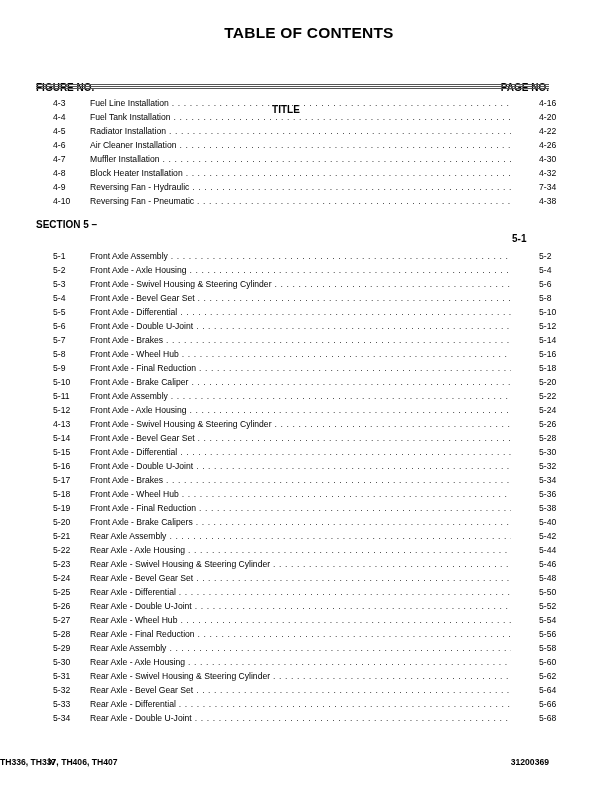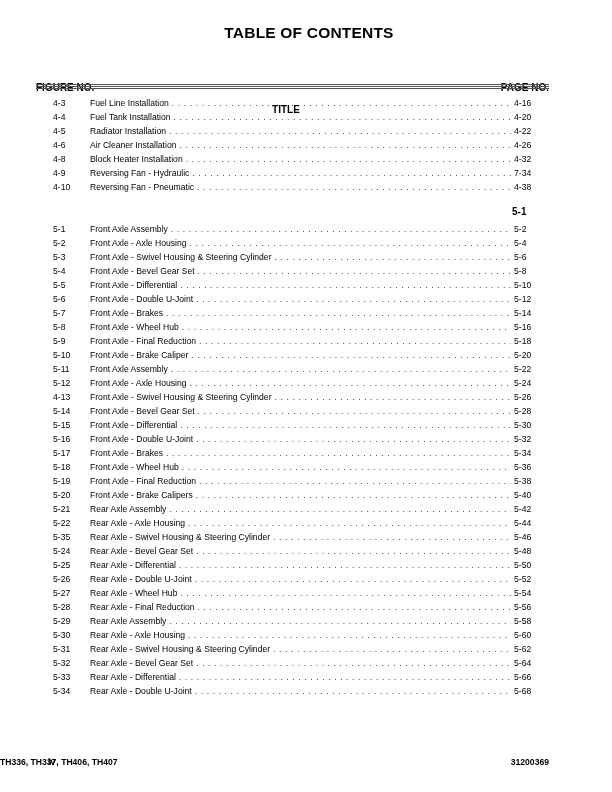--- a/index.html
+++ b/index.html
@@ -14,21 +14,21 @@
   .rule { position: absolute; left: 36px; width: 513px; height: 1px; background: #555; }
   .rule1 { top: 84px; }
   .rule2 { top: 86px; }
   .rule3 { top: 88px; }
 
   .toc { position: absolute; left: 0; top: 96px; width: 612px; }
   .row { position: relative; height: 14px; font-size: 8.6px; line-height: 14px; }
   .row .num { position: absolute; left: 53px; }
   .row .ttl { position: absolute; left: 90px; width: 421px; overflow: hidden; white-space: nowrap; }
   .row .ttl::after { content: " . . . . . . . . . . . . . . . . . . . . . . . . . . . . . . . . . . . . . . . . . . . . . . . . . . . . . . . . . . . . . . . . . . . . . . . . . . . . . . . . . . . . . . . . . . . . . . . . ."; color: #333; letter-spacing: 0.6px; }
-  .row .pg { position: absolute; left: 514px; }
+  .row .pg { position: absolute; left: 539px; }
 
   .section-gap { height: 10px; }
   .sec1 { position: relative; height: 13px; font-weight: bold; font-size: 10px; line-height: 13px; }
   .sec1 span { position: absolute; left: 36px; }
   .sec2 { position: relative; height: 15px; font-weight: bold; font-size: 10px; line-height: 15px; margin-bottom: 3px; }
   .sec2 .sname { position: absolute; left: 53px; width: 459px; overflow: hidden; white-space: nowrap; }
   .sec2 .sname::after { content: " . . . . . . . . . . . . . . . . . . . . . . . . . . . . . . . . . . . . . . . . . . . . . . . . . . . . . . . . . . . . . . . . . . . . . . . . . . . . . . . . . . . . . . ."; letter-spacing: 0.4px; }
   .sec2 .spg { position: absolute; left: 512px; }
 
   .footer { position: absolute; top: 757px; font-weight: bold; font-size: 8.6px; }
@@ -64,36 +64,44 @@
         <span class="num">4-5</span>
         <span class="ttl">Radiator Installation</span>
         <span class="pg">4-22</span>
       </div>
       <div class="row">
         <span class="num">4-6</span>
         <span class="ttl">Air Cleaner Installation</span>
         <span class="pg">4-26</span>
       </div>
       <div class="row">
+        <span class="num">4-7</span>
+        <span class="ttl">Muffler Installation</span>
+        <span class="pg">4-30</span>
+      </div>
+      <div class="row">
         <span class="num">4-8</span>
         <span class="ttl">Block Heater Installation</span>
         <span class="pg">4-32</span>
       </div>
       <div class="row">
         <span class="num">4-9</span>
         <span class="ttl">Reversing Fan - Hydraulic</span>
         <span class="pg">7-34</span>
       </div>
       <div class="row">
         <span class="num">4-10</span>
         <span class="ttl">Reversing Fan - Pneumatic</span>
         <span class="pg">4-38</span>
       </div>
     </div>
   <div class="section-gap"></div>
+  <div class="sec1">
+    <span>SECTION  5 –</span>
+  </div>
   <div class="sec2">
     <span class="spg">5-1</span>
   </div>
   <div id="sec5">
       <div class="row">
         <span class="num">5-1</span>
         <span class="ttl">Front Axle Assembly</span>
         <span class="pg">5-2</span>
       </div>
       <div class="row">
@@ -195,21 +203,21 @@
         <span class="num">5-21</span>
         <span class="ttl">Rear Axle Assembly</span>
         <span class="pg">5-42</span>
       </div>
       <div class="row">
         <span class="num">5-22</span>
         <span class="ttl">Rear Axle - Axle Housing</span>
         <span class="pg">5-44</span>
       </div>
       <div class="row">
-        <span class="num">5-35</span>
+        <span class="num">5-23</span>
         <span class="ttl">Rear Axle - Swivel Housing &amp; Steering Cylinder</span>
         <span class="pg">5-46</span>
       </div>
       <div class="row">
         <span class="num">5-24</span>
         <span class="ttl">Rear Axle - Bevel Gear Set</span>
         <span class="pg">5-48</span>
       </div>
       <div class="row">
         <span class="num">5-25</span>

